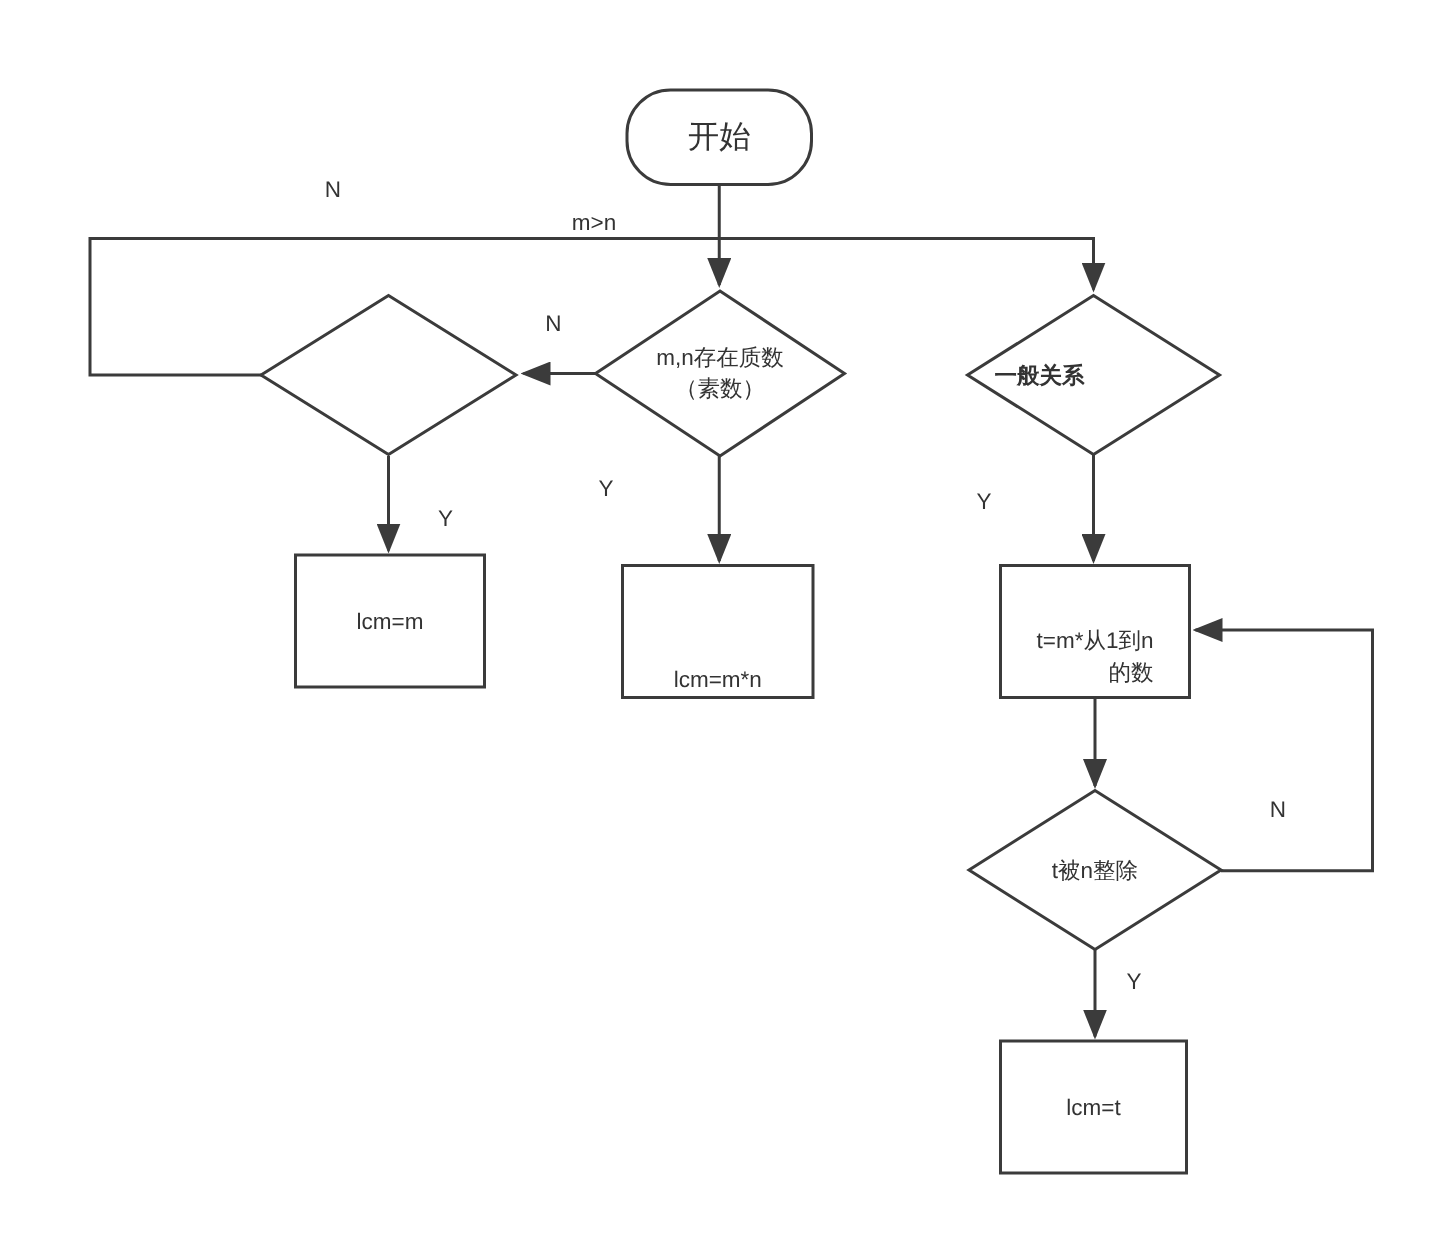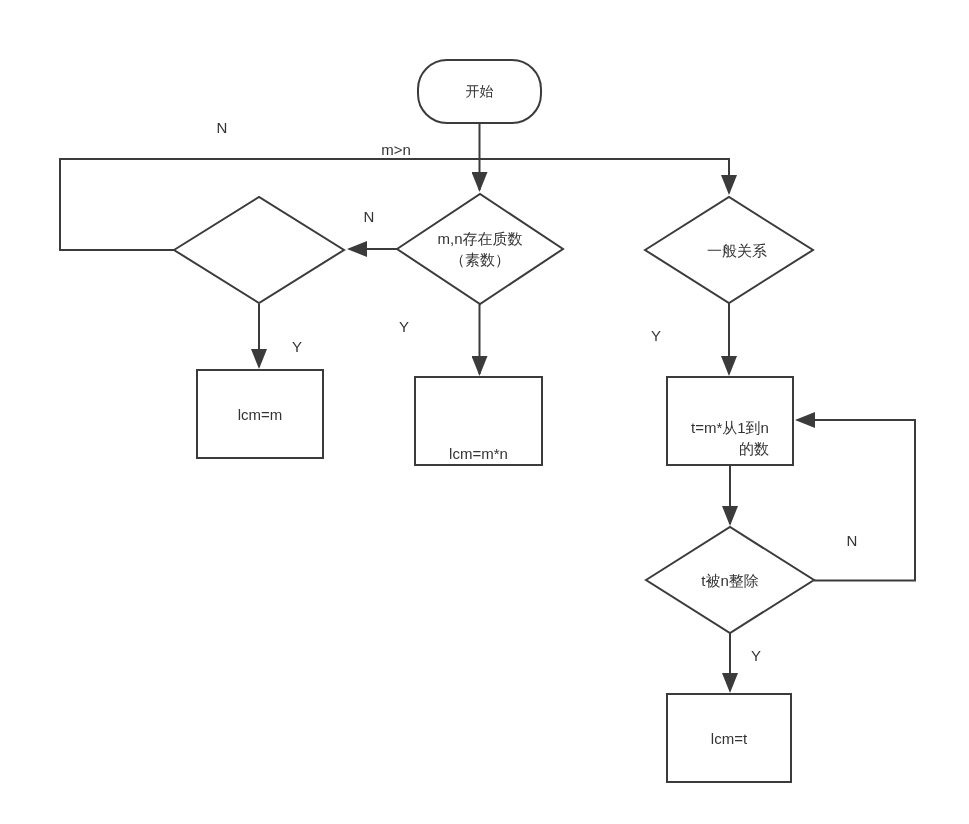--- a/index.html
+++ b/index.html
@@ -39,21 +39,21 @@
     align-items: center;
     justify-content: center;
     text-align: center;
     white-space: pre-line;
     color: var(--text, #333333);
     font-size: 15px;
     line-height: 1.4;
     pointer-events: none;
   }
   .node-label.start {
-    font-size: 14px;
+    font-size: 21px;
   }
   .edge-label {
     position: absolute;
     transform: translate(-50%, -50%);
     color: var(--text, #333333);
     font-size: 15px;
     line-height: 1;
     pointer-events: none;
   }
   .watermark {
@@ -99,21 +99,21 @@
       <rect class="shape" x="197" y="370" width="126" height="88"></rect>
       <rect class="shape" x="415" y="377" width="127" height="88"></rect>
       <rect class="shape" x="667" y="377" width="126" height="88"></rect>
       <rect class="shape" x="667" y="694" width="124" height="88"></rect>
     </g>
   </svg>
 
   <div class="node-label start" style="left:418px; top:60px; width:123px; height:63px;">开始</div>
   <div class="node-label" style="left:397px; top:194px; width:166px; height:110px;">m,n存在质数
 （素数）</div>
-  <div class="node-label" style="left:653px; top:197px; width:168px; height:106px;">一般关系</div>
+  <div class="node-label" style="left:609px; top:197px; width:168px; height:106px;font-weight:bold;">一般关系</div>
   <div class="node-label" style="left:646px; top:527px; width:168px; height:106px;">t被n整除</div>
   <div class="node-label" style="left:197px; top:370px; width:126px; height:88px;">lcm=m</div>
   <div class="node-label" style="left:415px; top:377px; width:127px; height:88px;margin-top:32px;">lcm=m*n</div>
   <div class="node-label" style="left:667px; top:394px; width:126px; height:88px;text-align:right;">t=m*从1到n
 的数</div>
   <div class="node-label" style="left:667px; top:694px; width:124px; height:88px;">lcm=t</div>
 
   <span class="edge-label" style="left:222px; top:127px;">N</span>
   <span class="edge-label" style="left:396px; top:149px;">m&gt;n</span>
   <span class="edge-label" style="left:369px; top:216px;">N</span>

